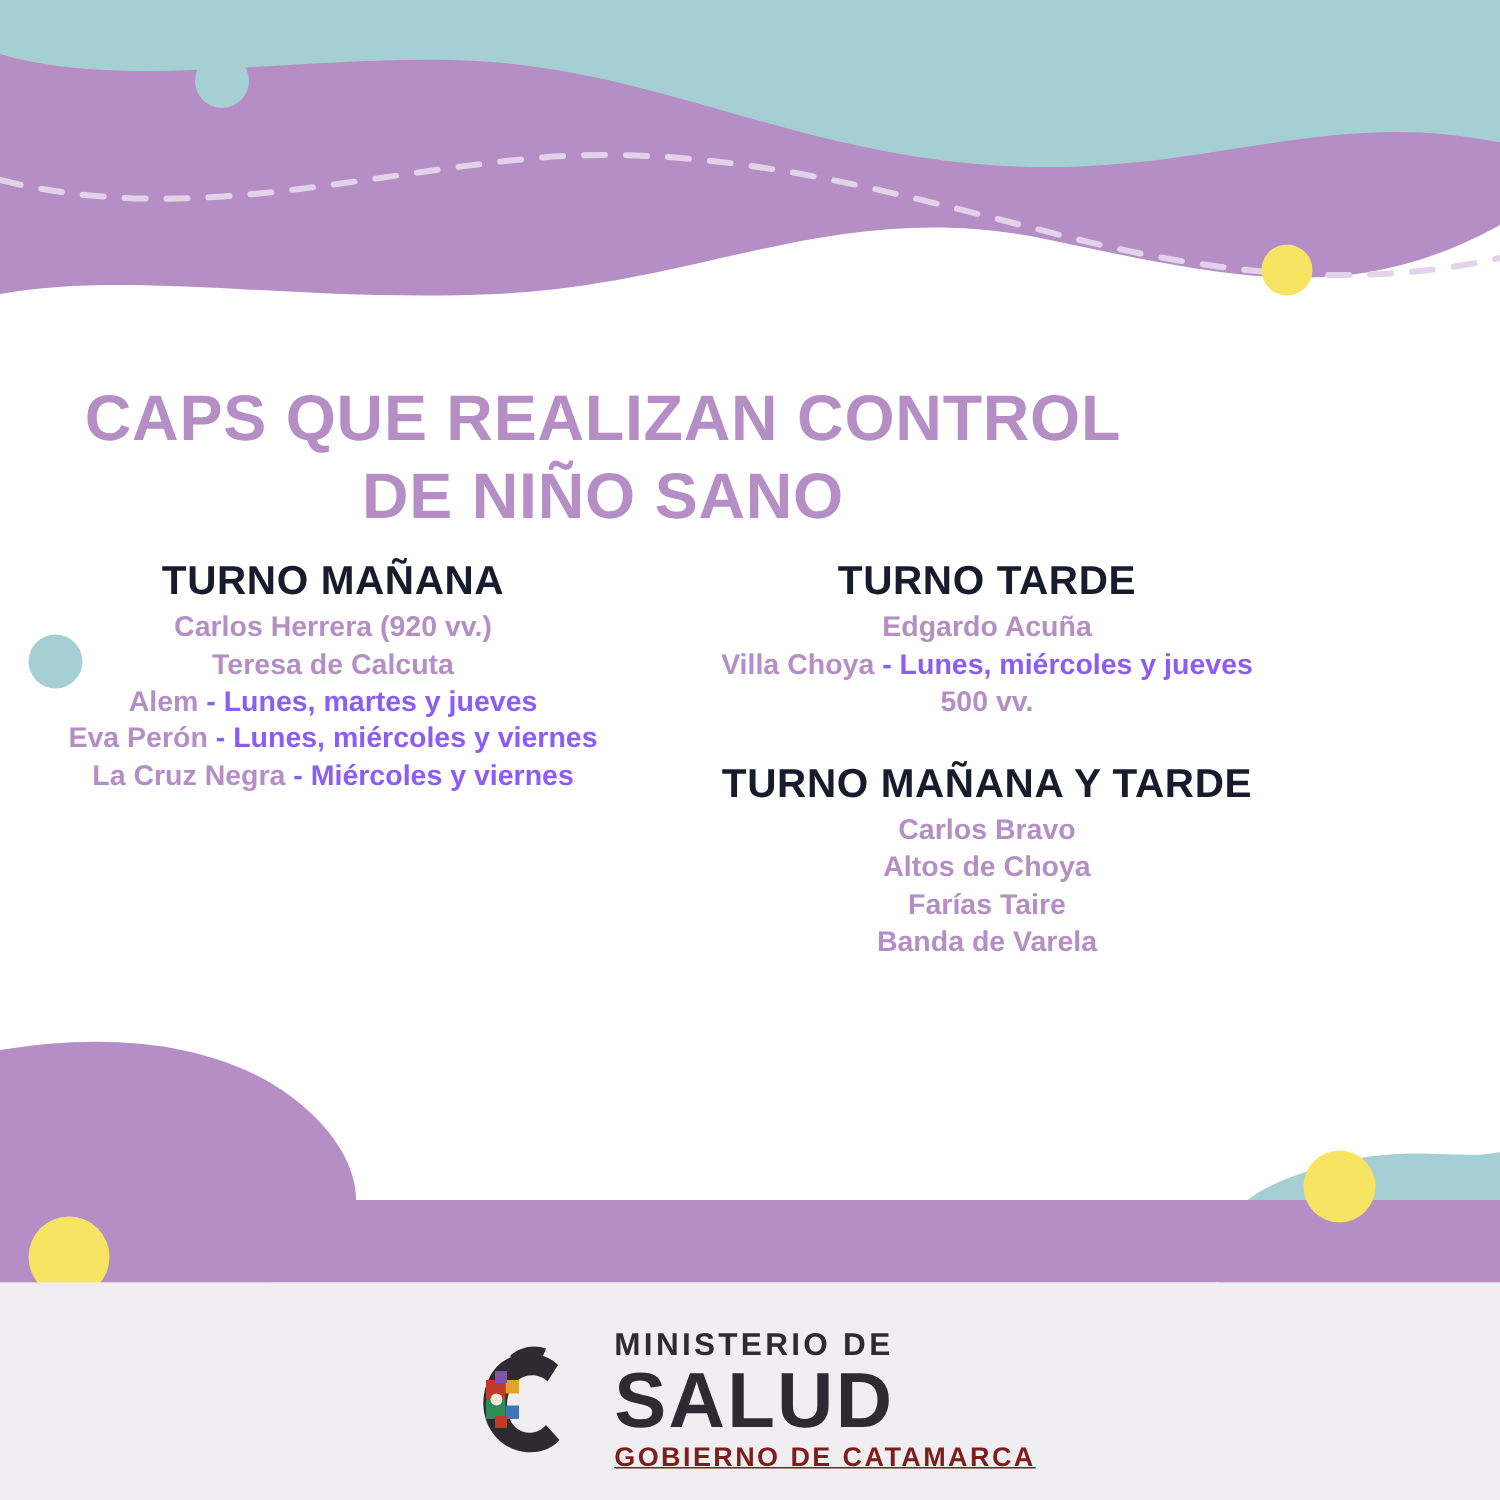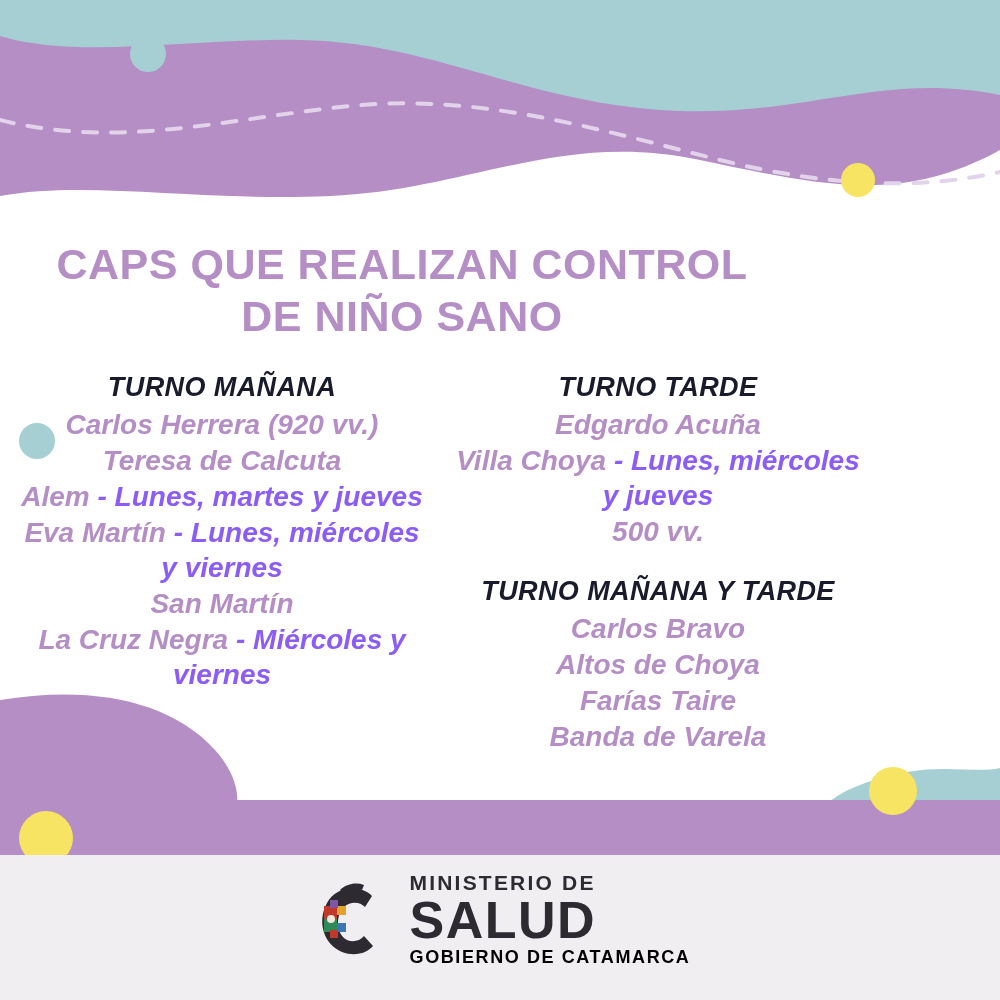--- a/index.html
+++ b/index.html
@@ -24,88 +24,88 @@
   }
   .bottom-deco {
     position: absolute; bottom: 0; left: 0;
     width: 1000px; height: 320px;
     overflow: hidden;
   }
 
   
   .title {
     position: absolute;
-    top: 238px; left: 0; width: 804px;
+    top: 253px; left: 0; width: 804px;
     text-align: center;
     color: #b48ec4;
     font-weight: 800;
     font-size: 43px;
     line-height: 1.22;
     letter-spacing: 0.5px;
   }
 
   
   .columns {
     position: absolute;
     top: 372px; left: 0; width: 880px;
     display: flex;
     justify-content: space-between;
     padding: 0 14px;
-    font-style: italic;
   }
   .col {
     width: 460px;
     text-align: center;
   }
   .col.left { padding-right: 10px; }
   .col.right { padding-left: 10px; }
 
   .shift-heading {
     color: #191b2c;
     font-weight: 800;
     font-size: 27px;
     letter-spacing: 0.4px;
     margin-bottom: 4px;
   }
   .shift-heading.spaced { margin-top: 27px; }
 
   .entry {
-    font-size: 28px;
+    font-size: 19px;
     font-weight: 800;
     line-height: 1.25;
     color: #b48ec4;
     margin-bottom: 1px;
   }
   .entry .days {
     color: #8b5cf6;
     font-weight: 700;
   }
 
   
   .logo-wrap {
     position: absolute;
-    bottom: 34px; left: 0; width: 1000px;
+    bottom: 20px; left: 0; width: 1000px;
     display: flex;
     align-items: center;
     justify-content: center;
     gap: 14px;
   }
   .logo-mark { width: 86px; height: 86px; position: relative; }
   .logo-text { line-height: 1.0; }
   .logo-line1 {
     font-size: 21px; font-weight: 700; color: #2d2a32;
     letter-spacing: 2.2px;
   }
   .logo-line2 {
     font-size: 52px; font-weight: 800; color: #2d2a32;
     letter-spacing: 1.5px; margin: 1px 0 2px;
   }
   .logo-line3 {
-    font-size: 18px; font-weight: 700; color: #000000;
+    font-size: 18px; font-weight: 700; color: #7f1d1d;
     letter-spacing: 1.6px;
+    text-decoration: underline;
   }
 </style>
 </head>
 <body>
 
 <div class="poster">
 
   <div class="top-deco">
     <svg width="1000" height="210" viewBox="0 0 1000 210">
       <path d="M0,0 L1000,0 L1000,150 C900,205 820,185 700,160 C560,130 470,190 330,196 C200,202 90,180 0,196 Z" fill="#b48ec4"></path>
@@ -144,24 +144,21 @@
       <div class="entry">
         <span>Carlos Herrera (920 vv.)</span><span class="days"></span>
       </div>
       <div class="entry">
         <span>Teresa de Calcuta</span><span class="days"></span>
       </div>
       <div class="entry">
         <span>Alem</span><span class="days"> - Lunes, martes y jueves</span>
       </div>
       <div class="entry">
-        <span>Eva Martín</span><span class="days"> - Lunes, miércoles y viernes</span>
-      </div>
-      <div class="entry">
-        <span>San Martín</span><span class="days"></span>
+        <span>Eva Perón</span><span class="days"> - Lunes, miércoles y viernes</span>
       </div>
       <div class="entry">
         <span>La Cruz Negra</span><span class="days"> - Miércoles y viernes</span>
       </div>
     </div>
 
     <div class="col right">
       <div class="shift-heading">TURNO TARDE</div>
 
       <div class="entry">

